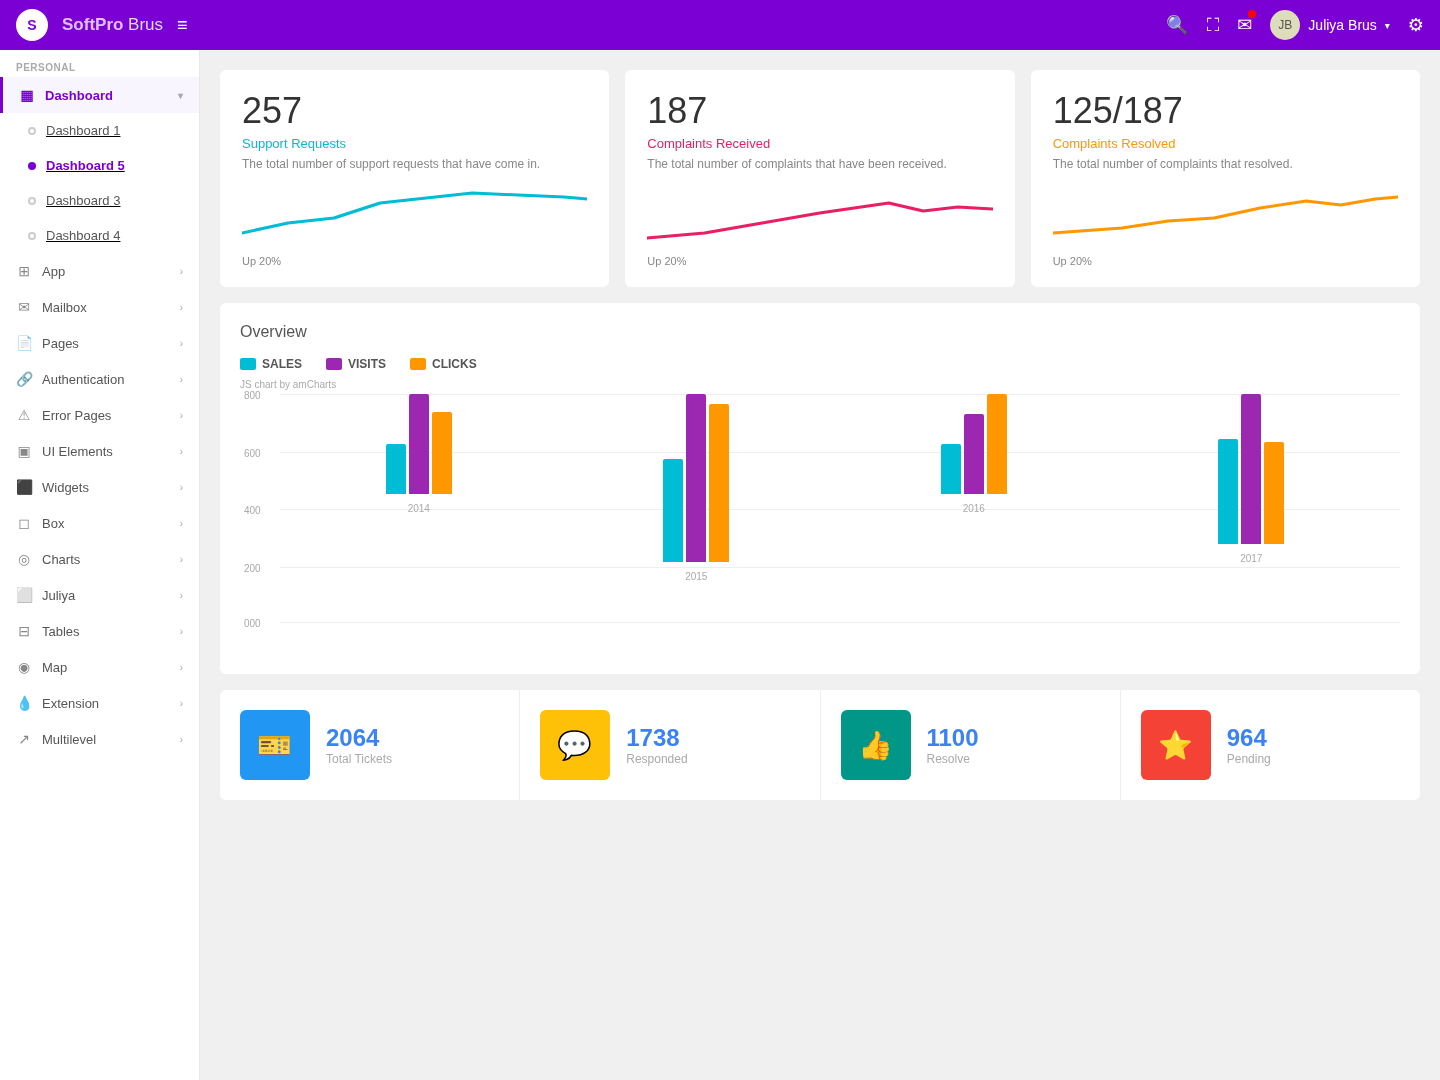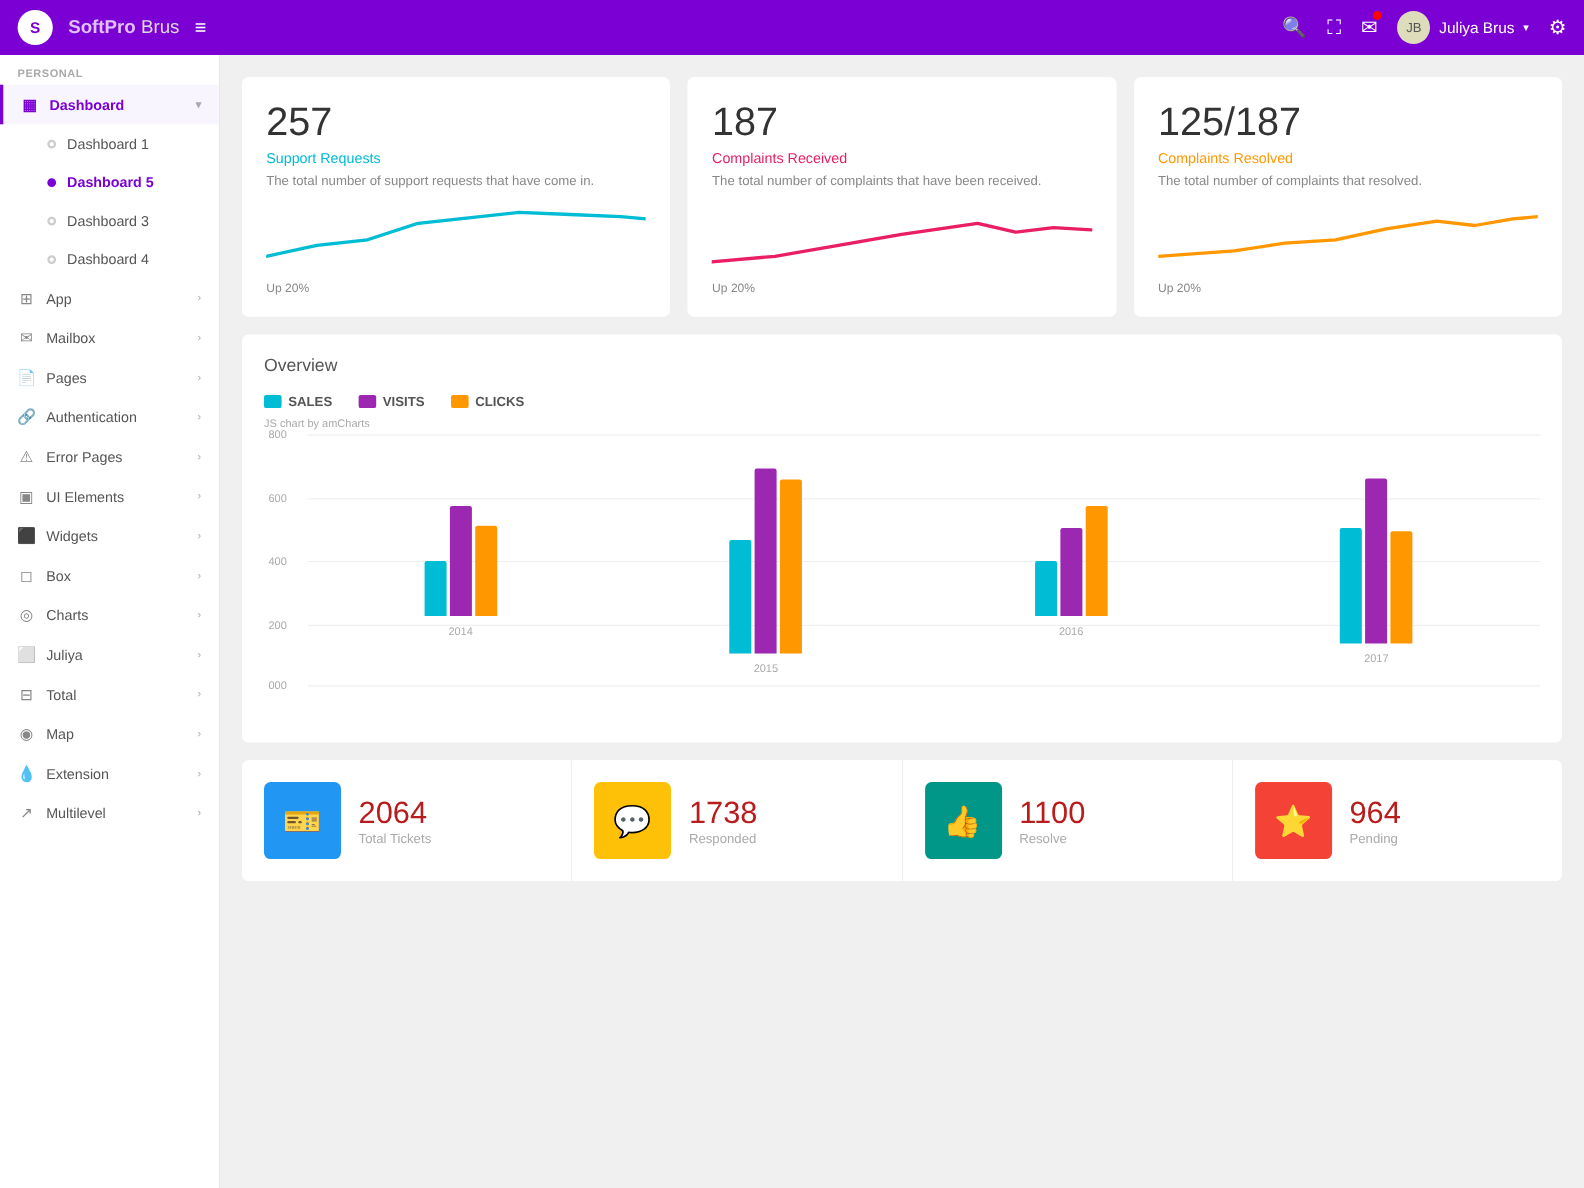--- a/index.html
+++ b/index.html
@@ -54,21 +54,21 @@
       display: flex; align-items: center; gap: 10px;
       padding: 10px 16px; cursor: pointer; font-size: 13px; color: #555;
       position: relative;
     }
     .sidebar-item.active { color: #7b00d4; border-left: 3px solid #7b00d4; background: #f9f5ff; font-weight: 600; }
     .sidebar-item .item-icon { width: 16px; text-align: center; font-size: 14px; color: #888; }
     .sidebar-item.active .item-icon { color: #7b00d4; }
     .sidebar-item .chevron { margin-left: auto; font-size: 10px; color: #aaa; }
     .sidebar-item .dot { width: 8px; height: 8px; border-radius: 50%; border: 2px solid #ccc; }
     .sidebar-item.active-sub .dot { border-color: #7b00d4; background: #7b00d4; }
-    .sidebar-sub { padding-left: 27px; }
+    .sidebar-sub { padding-left: 12px; text-decoration: underline; }
 
     
     .content { flex: 1; overflow-y: auto; padding: 20px; background: #f0f0f0; }
 
     
     .stats-row { display: flex; gap: 16px; margin-bottom: 16px; }
     .stat-card {
       background: #fff; border-radius: 6px; padding: 20px 22px;
       flex: 1; min-width: 0;
     }
@@ -85,35 +85,35 @@
     .overview-title { font-size: 16px; color: #555; margin-bottom: 16px; font-weight: 500; }
 
     .chart-legend { display: flex; gap: 24px; margin-bottom: 8px; align-items: center; }
     .legend-item { display: flex; align-items: center; gap: 6px; font-size: 12px; color: #555; font-weight: 600; }
     .legend-dot { width: 16px; height: 12px; border-radius: 2px; }
 
     .bar-chart-wrap { position: relative; height: 260px; padding-left: 40px; padding-bottom: 30px; }
     .bar-chart-grid { position: absolute; left: 40px; right: 0; top: 0; bottom: 30px; }
     .grid-line { position: absolute; left: 0; right: 0; border-top: 1px solid #eee; font-size: 10px; color: #aaa; }
     .grid-label { position: absolute; left: -36px; transform: translateY(-50%); font-size: 10px; color: #aaa; }
-    .bar-groups { position: absolute; left: 40px; right: 10px; top: 0; bottom: 30px; display: flex; align-items: center; justify-content: space-around; }
+    .bar-groups { position: absolute; left: 40px; right: 10px; top: 0; bottom: 30px; display: flex; align-items: flex-start; justify-content: space-around; }
     .bar-group { display: flex; gap: 3px; align-items: flex-end; position: relative; }
     .bar { width: 20px; border-radius: 2px 2px 0 0; }
     .bar-group-label { position: absolute; bottom: -20px; left: 50%; transform: translateX(-50%); font-size: 10px; color: #aaa; white-space: nowrap; }
     .chart-note { font-size: 10px; color: #aaa; margin-bottom: 4px; }
 
     
     .bottom-stats { display: flex; gap: 0; border-radius: 6px; overflow: hidden; }
     .bstat { display: flex; align-items: center; gap: 16px; flex: 1; background: #fff; padding: 20px; }
     .bstat-icon { width: 70px; height: 70px; border-radius: 6px; display: flex; align-items: center; justify-content: center; font-size: 28px; color: #fff; flex-shrink: 0; }
     .bstat-icon.blue { background: #2196f3; }
     .bstat-icon.yellow { background: #ffc107; }
     .bstat-icon.teal { background: #009688; }
     .bstat-icon.red2 { background: #f44336; }
-    .bstat-num { font-size: 28px; font-weight: 400; color: #b91c1c; }
+    .bstat-num { font-size: 24px; font-weight: 700; color: #3b82f6; }
     .bstat-label { font-size: 12px; color: #aaa; }
     .bstat-divider { width: 1px; background: #eee; }
   </style>
 </head>
 <body>
 
 <div class="header">
   <div class="header-left">
     <div class="logo-icon">S</div>
     <span class="brand-text">
@@ -212,21 +212,21 @@
       <span>Charts</span>
       <span class="chevron">›</span>
     </div>
     <div class="sidebar-item">
       <span class="item-icon">⬜</span>
       <span>Juliya</span>
       <span class="chevron">›</span>
     </div>
     <div class="sidebar-item">
       <span class="item-icon">⊟</span>
-      <span>Total</span>
+      <span>Tables</span>
       <span class="chevron">›</span>
     </div>
     <div class="sidebar-item">
       <span class="item-icon">◉</span>
       <span>Map</span>
       <span class="chevron">›</span>
     </div>
     <div class="sidebar-item">
       <span class="item-icon">💧</span>
       <span>Extension</span>

